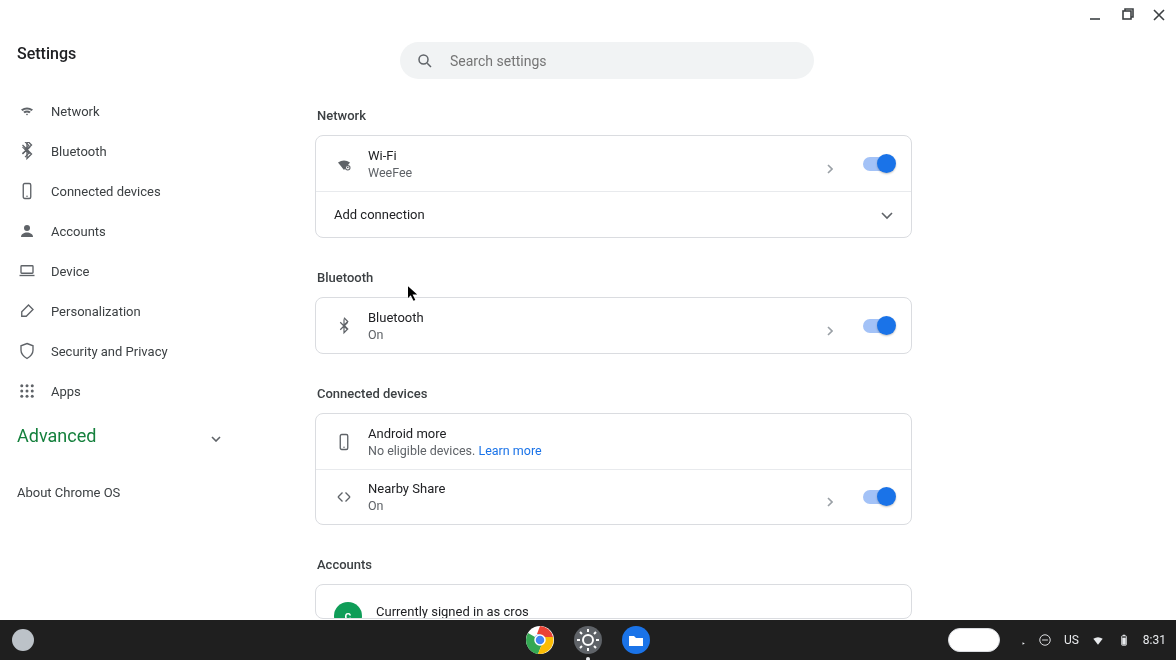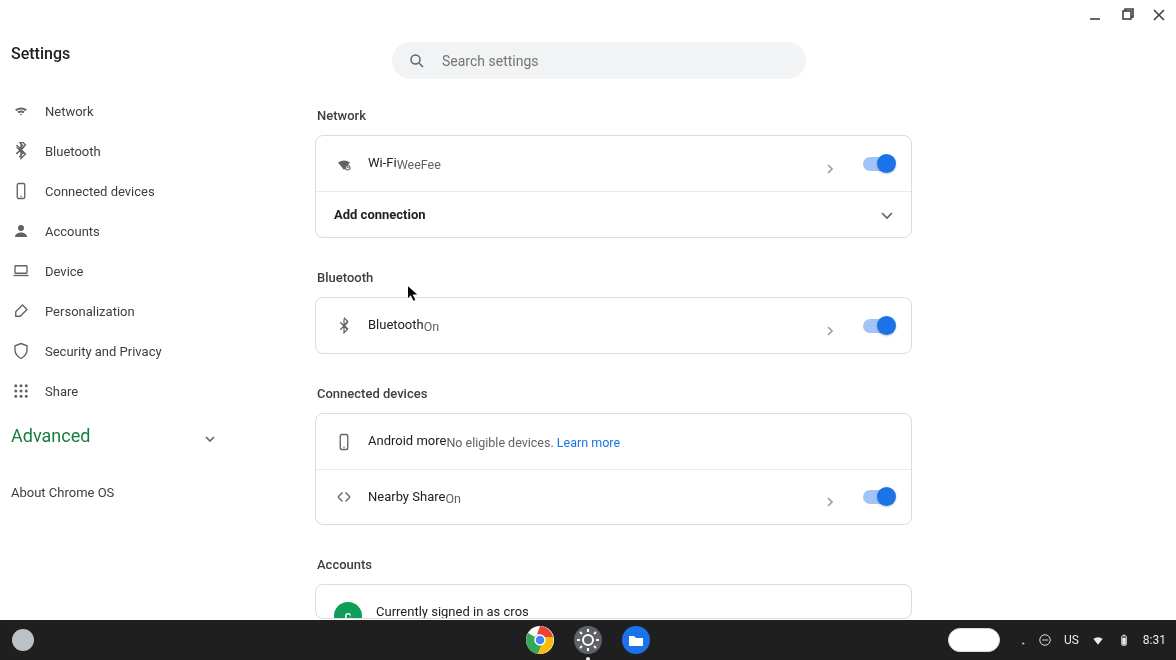--- a/index.html
+++ b/index.html
@@ -4,44 +4,44 @@
   <style>
     * { margin: 0; padding: 0; box-sizing: border-box; font-family: Roboto, "Helvetica Neue", Arial, sans-serif; }
     body { width: 1176px; height: 660px; background: #fff; position: relative; overflow: hidden; }
 
     
     .win-controls { position: absolute; top: 4px; right: 6px; display: flex; gap: 10px; align-items: center; }
     .win-btn { width: 22px; height: 22px; display: flex; align-items: center; justify-content: center; color: #3c4043; cursor: default; }
     .win-btn svg { width: 14px; height: 14px; stroke: #3c4043; stroke-width: 1.6; fill: none; }
 
     
-    .sidebar { position: absolute; left: 8px; top: 40px; width: 225px; padding-left: 3px; }
+    .sidebar { position: absolute; left: 14px; top: 40px; width: 225px; padding-left: 3px; }
     .app-title { font-size: 16px; font-weight: 500; color: #202124; margin-bottom: 28px; padding-top: 4px; }
     .nav-item { display: flex; align-items: center; height: 40px; color: #3c4043; font-size: 13px; cursor: pointer; }
     .nav-item .nav-icon { width: 20px; height: 20px; margin-right: 14px; display: flex; align-items: center; justify-content: center; color: #5f6368; }
     .nav-item .nav-icon svg { width: 18px; height: 18px; fill: currentColor; }
     .nav-advanced { display: flex; align-items: center; height: 40px; color: #15803d; font-size: 18px; cursor: pointer; margin-top: 4px; }
     .nav-advanced .chev { margin-left: auto; margin-right: 18px; color: #5f6368; }
     .about-link { font-size: 13px; color: #3c4043; margin-top: 30px; cursor: pointer; }
 
     
     .main { position: absolute; left: 315px; top: 40px; right: 264px; }
-    .search-wrap { display: flex; align-items: center; position: absolute; left: 392px; top: 42px; width: 414px; height: 37px; background: #f1f3f4; border-radius: 20px; padding: 0 16px; }
+    .search-wrap { display: flex; align-items: center; position: absolute; left: 400px; top: 42px; width: 414px; height: 37px; background: #f1f3f4; border-radius: 20px; padding: 0 16px; }
     .search-wrap .s-icon { color: #5f6368; width: 18px; height: 18px; }
     .search-input { border: none; background: transparent; outline: none; font-size: 14px; color: #5f6368; margin-left: 16px; width: 300px; }
 
     .section-title { font-size: 13px; color: #3c4043; font-weight: 500; margin: 32px 0 12px 2px; }
     .section-title.first { margin-top: 68px; }
 
     .card { border: 1px solid #dadce0; border-radius: 8px; background: #fff; }
     .row { display: flex; align-items: center; min-height: 55px; padding: 8px 18px; position: relative; }
     .row + .row { border-top: 1px solid #e8eaed; }
     .row-icon { width: 20px; height: 20px; color: #5f6368; display:flex; align-items:center; justify-content:center; margin-right: 14px; }
     .row-icon svg { width: 18px; height: 18px; fill: currentColor; }
-    .row-text { display: flex; flex-direction: row; flex: 1; }
+    .row-text { display: flex; flex-direction: column; flex: 1; }
     .row-title-text { font-size: 13px; color: #202124; }
     .row-sub { font-size: 12.5px; color: #5f6368; margin-top: 2px; }
     .row-sub .link { color: #1a73e8; cursor: pointer; }
     .row-arrow { color: #9aa0a6; width: 6px; height: 10px; margin-right: 30px; }
     .row-chev-down { color: #5f6368; margin-left: auto; }
     .switch-wrap { position: relative; width: 30px; height: 14px; cursor: pointer; }
     .switch-track { position:absolute; inset:0; background:#a3c2f7; border-radius:7px; }
     .switch-knob { position:absolute; right:-3px; top:-3px; width:19px; height:19px; background:#1a73e8; border-radius:50%; box-shadow:0 1px 2px rgba(0,0,0,.25); }
 
     .avatar-circle { width: 28px; height:28px; border-radius:50%; background:#0f9d58; color:#fff; display:flex; align-items:center; justify-content:center; font-size:13px; font-weight:500; margin-right: 14px; position: relative; top: 4px;}
@@ -154,21 +154,21 @@
           <circle cx="12" cy="5" r="2"></circle>
           <circle cx="19" cy="5" r="2"></circle>
           <circle cx="5" cy="12" r="2"></circle>
           <circle cx="12" cy="12" r="2"></circle>
           <circle cx="19" cy="12" r="2"></circle>
           <circle cx="5" cy="19" r="2"></circle>
           <circle cx="12" cy="19" r="2"></circle>
           <circle cx="19" cy="19" r="2"></circle>
         </svg>
     </span>
-    <span>Share</span>
+    <span>Apps</span>
   </div>
 
   <div class="nav-advanced">
     <span>Advanced</span>
     <span class="chev">
       <svg width="10" height="6" viewBox="0 0 10 6">
           <path d="M1 1l4 4 4-4" fill="none" stroke="#5f6368" stroke-width="1.6"></path>
         </svg>
     </span>
   </div>
@@ -205,21 +205,21 @@
       <span class="row-arrow">
         <svg width="6" height="10" viewBox="0 0 6 10">
             <path d="M1 1l4 4-4 4" fill="none" stroke="#9aa0a6" stroke-width="1.6"></path>
           </svg>
       </span>
       <div class="switch-wrap">
           <div class="switch-track"></div>
           <div class="switch-knob"></div>
         </div>
     </div>
-    <div class="row" style="min-height:46px;font-weight:bold;">
+    <div class="row" style="min-height:46px;">
       <div class="row-text">
         <span class="row-title-text">Add connection</span>
       </div>
       <span class="row-chev-down">
         <svg width="12" height="8" viewBox="0 0 12 8">
             <path d="M1 1l5 5 5-5" fill="none" stroke="#5f6368" stroke-width="1.6"></path>
           </svg>
       </span>
     </div>
   </div>

